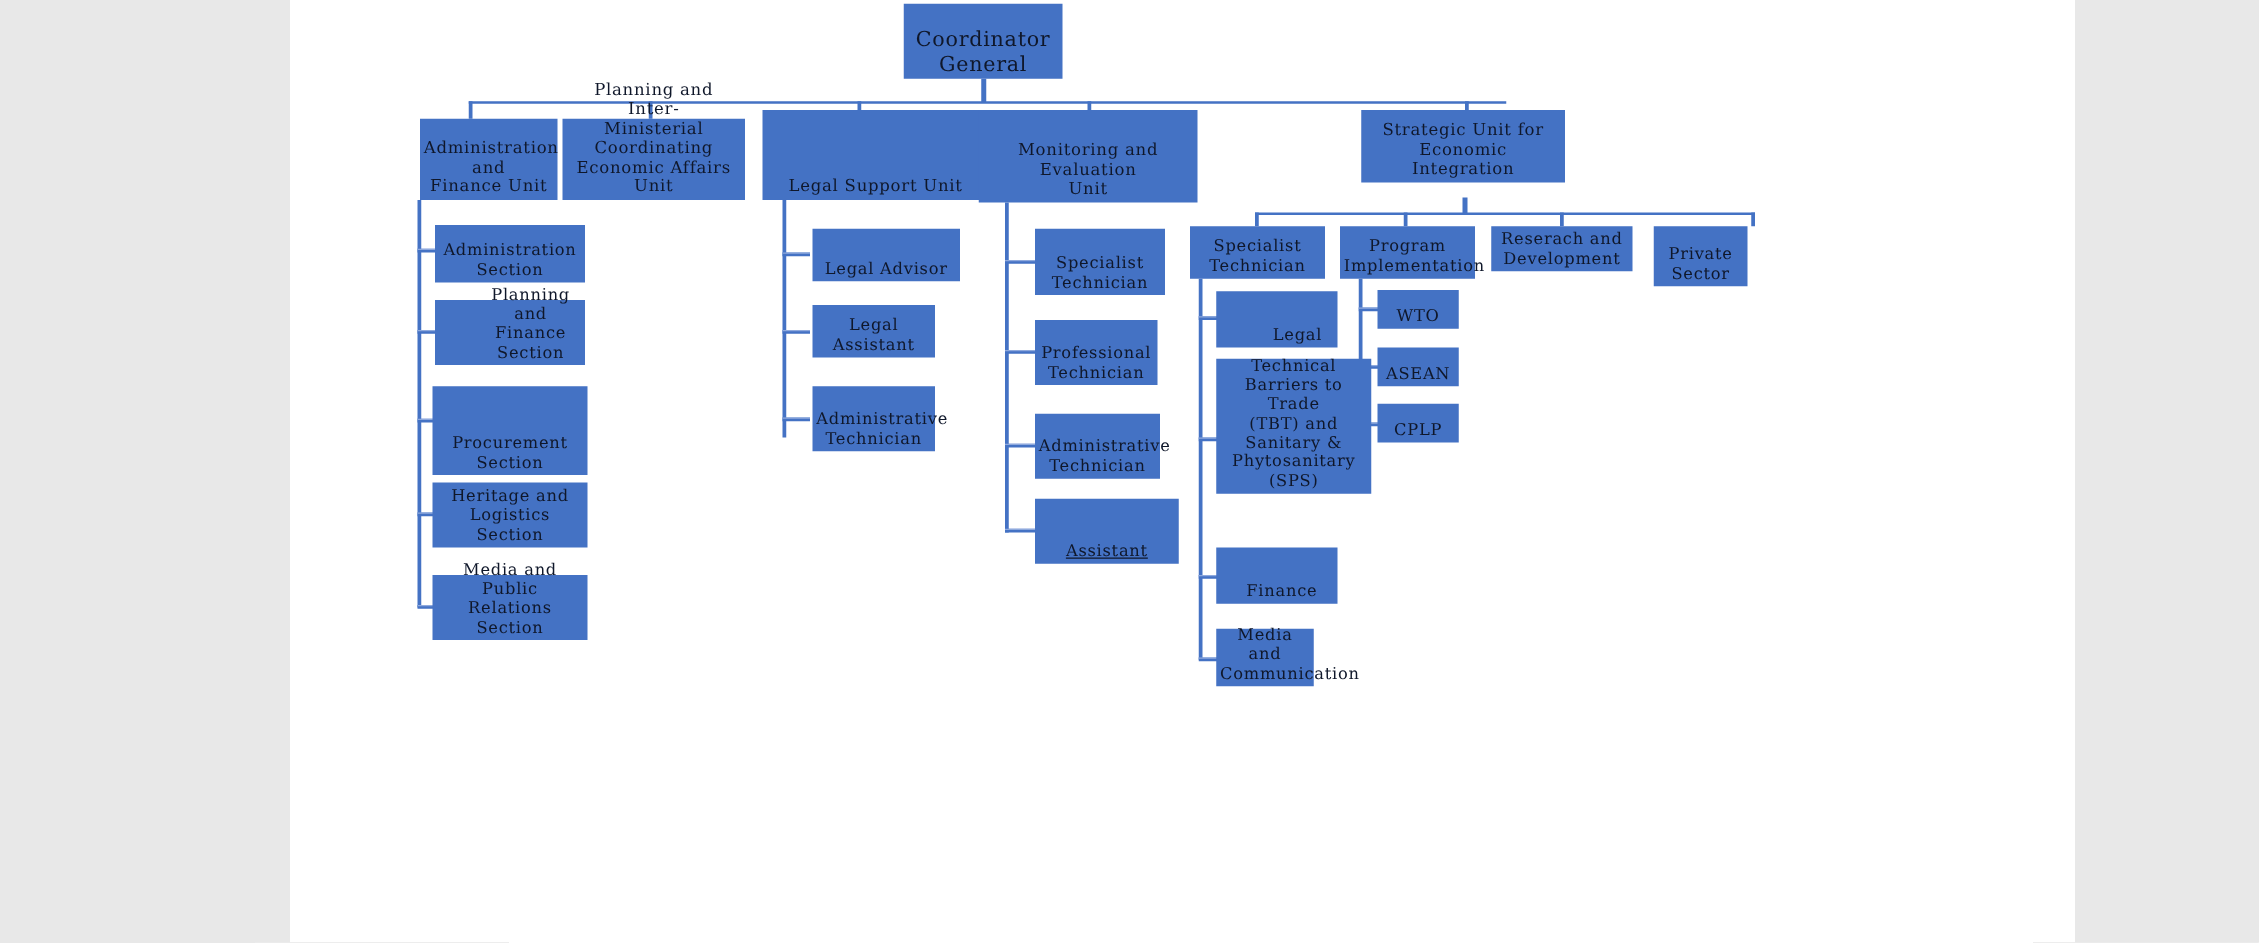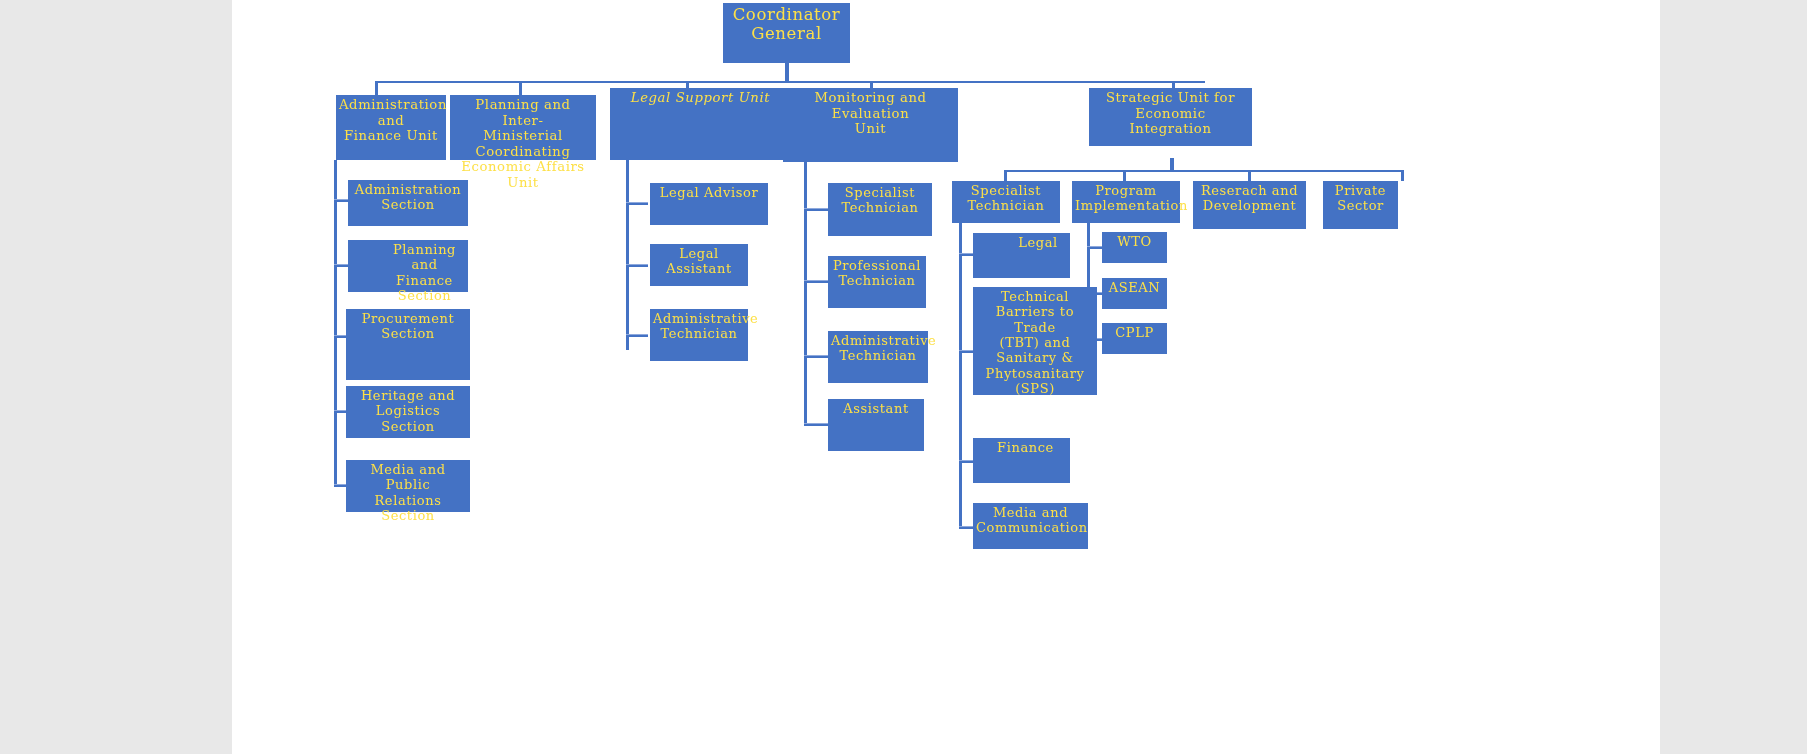--- a/index.html
+++ b/index.html
@@ -17,23 +17,23 @@
   }
   #page {
     position: absolute;
     left: 232px; top: 0;
     width: 1428px; height: 754px;
     background: #ffffff;
   }
   .node {
     position: absolute;
     background: #4472c4;
-    color: #fde047;
+    color: #0f172a;
     display: flex;
-    align-items: flex-start;
+    align-items: flex-end;
     justify-content: center;
     text-align: center;
     font-family: "DejaVu Serif", "Liberation Serif", serif;
     letter-spacing: 0.6px;
     line-height: 1.18;
     padding: 2px 3px;
     z-index: 3;
   }
   .node.root { font-size: 16.5px; }
   .node.lvl2 { font-size: 13.2px; }
@@ -85,21 +85,21 @@
     </div>
 
     <div class="node lvl2" style="left:218px; top:95px; width:146px; height:65px;">
       <span>
         <span>Planning  and Inter-</span>
         <span>Ministerial  Coordinating</span>
         <span>Economic  Affairs  Unit</span>
       </span>
     </div>
 
-    <div class="node lvl2" style="left:378px; top:88px; width:181px; height:72px;font-style:italic;">
+    <div class="node lvl2" style="left:378px; top:88px; width:181px; height:72px;">
       <span>
         <span>Legal  Support Unit</span>
       </span>
     </div>
 
     <div class="node lvl2" style="left:551px; top:88px; width:175px; height:74px;">
       <span>
         <span>Monitoring  and Evaluation</span>
         <span>Unit</span>
       </span>
@@ -188,21 +188,21 @@
         <span>Professional</span>
         <span>Technician</span>
       </span>
     </div>
     <div class="node lvl3" style="left:596px; top:331px; width:100px; height:52px;">
       <span>
         <span>Administrative</span>
         <span>Technician</span>
       </span>
     </div>
-    <div class="node lvl3" style="left:596px; top:399px; width:96px; height:52px;">
+    <div class="node lvl3" style="left:596px; top:399px; width:115px; height:52px;text-decoration:underline;">
       <span>
         <span>Assistant</span>
       </span>
     </div>
 
     <div class="conn thick-v" style="left:938px; top:158px; width:4px; height:13px;"></div>
     <div class="conn h" style="left:772px; top:170px; width:400px; height:2px;"></div>
     <div class="conn v" style="left:772px; top:170px; height:11px; width:3px;"></div>
     <div class="conn v" style="left:891px; top:170px; height:11px; width:3px;"></div>
     <div class="conn v" style="left:1016px; top:170px; height:11px; width:3px;"></div>
@@ -213,21 +213,21 @@
         <span>Specialist</span>
         <span>Technician</span>
       </span>
     </div>
     <div class="node lvl3" style="left:840px; top:181px; width:108px; height:42px;">
       <span>
         <span>Program</span>
         <span>Implementation</span>
       </span>
     </div>
-    <div class="node lvl3" style="left:961px; top:181px; width:113px; height:48px;">
+    <div class="node lvl3" style="left:961px; top:181px; width:113px; height:36px;">
       <span>
         <span>Reserach  and</span>
         <span>Development</span>
       </span>
     </div>
     <div class="node lvl3" style="left:1091px; top:181px; width:75px; height:48px;">
       <span>
         <span>Private</span>
         <span>Sector</span>
       </span>
@@ -252,21 +252,21 @@
         <span>Sanitary  &amp;</span>
         <span>Phytosanitary</span>
         <span>(SPS)</span>
       </span>
     </div>
     <div class="node lvl4" style="left:741px; top:438px; width:97px; height:45px;padding-left:11px;">
       <span>
         <span>Finance</span>
       </span>
     </div>
-    <div class="node lvl4" style="left:741px; top:503px; width:115px; height:46px;">
+    <div class="node lvl4" style="left:741px; top:503px; width:78px; height:46px;">
       <span>
         <span>Media  and</span>
         <span>Communication</span>
       </span>
     </div>
 
     <div class="conn thick-v" style="left:855px; top:223px; width:3px; height:128px;"></div>
     <div class="stub" style="left:855px; top:246px; width:17px;"></div>
     <div class="stub" style="left:855px; top:292px; width:17px;"></div>
     <div class="stub" style="left:855px; top:338px; width:17px;"></div>

